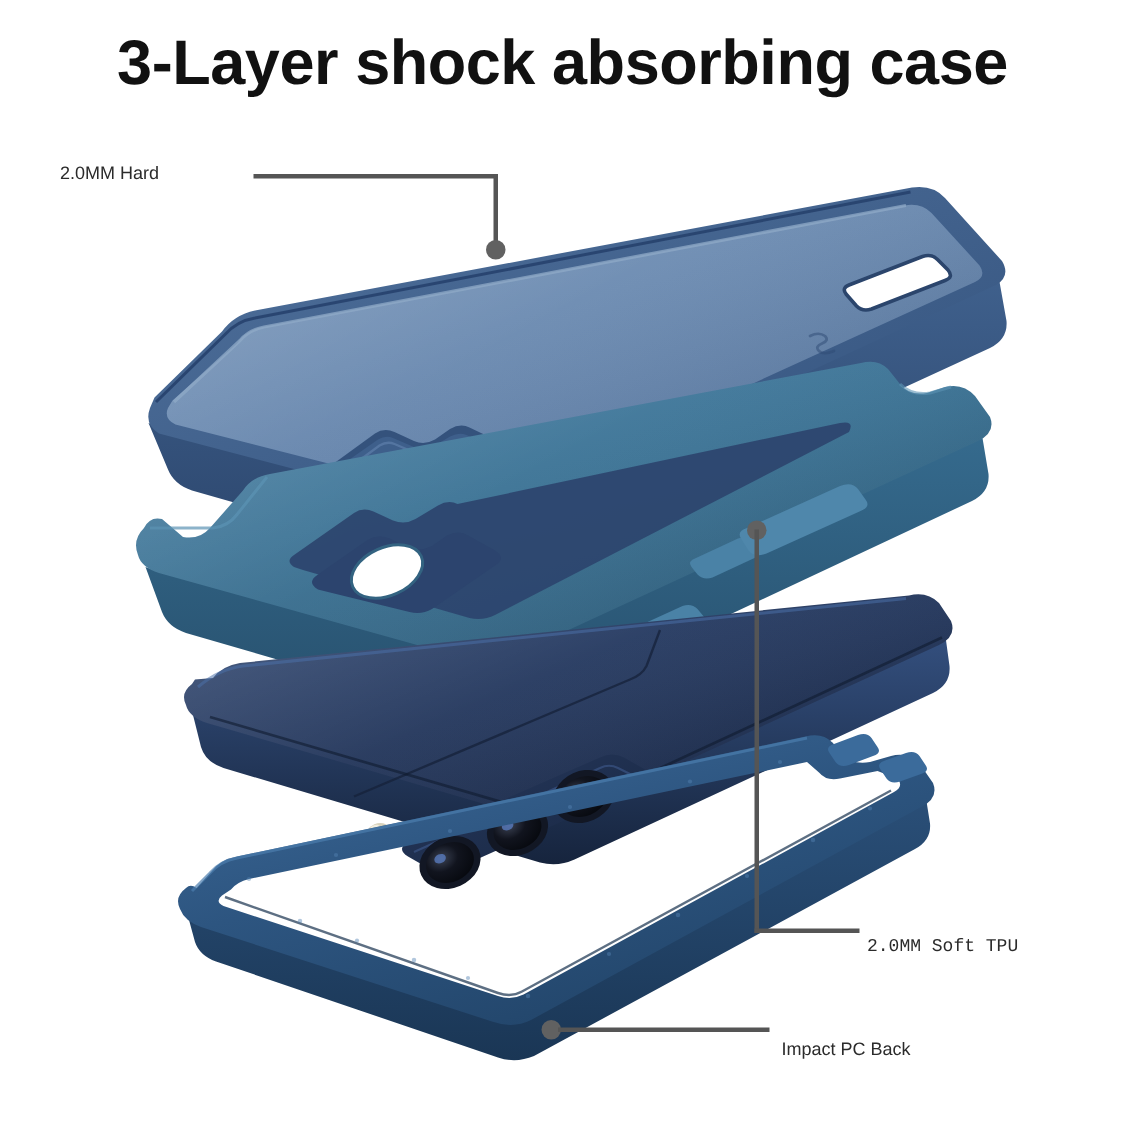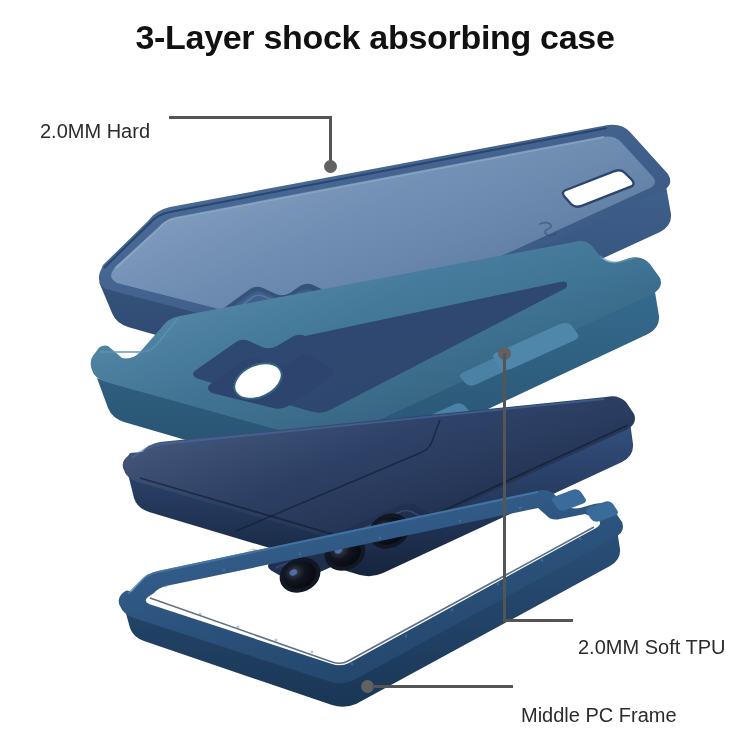--- a/index.html
+++ b/index.html
@@ -6,28 +6,28 @@
   body{
     width:750px;height:750px;background:#ffffff;
     font-family:"Liberation Sans","DejaVu Sans",sans-serif;
     position:relative;overflow:hidden;
   }
   #stage{position:absolute;inset:0;width:750px;height:750px;}
 
   
   .title{
     position:absolute;left:0;top:18px;width:750px;text-align:center;
-    font-size:34px;font-weight:bold;color:#111111;letter-spacing:-0.3px;
+    font-size:42px;font-weight:bold;color:#111111;letter-spacing:-0.3px;
     white-space:nowrap;
   }
 
   
-  .callout{position:absolute;font-size:20px;color:#2b2b2b;line-height:1.32;white-space:pre-line;}
+  .callout{position:absolute;font-size:12px;color:#2b2b2b;line-height:1.32;white-space:pre-line;}
   #callout-back{left:40px;top:92px;text-align:left;}
-  #callout-tpu{left:578px;top:608px;text-align:right;}
+  #callout-tpu{left:578px;top:608px;text-align:right;font-family:Liberation Mono, monospace;}
   #callout-frame{left:521px;top:676px;text-align:left;}
 
   
   .lead{position:absolute;background:#555555;}
   .lead-h{height:3px;}
   .lead-v{width:3px;}
   .dot{position:absolute;background:#616161;border-radius:50%;}
 
   
   #art{position:absolute;left:0;top:0;width:750px;height:750px;}
@@ -308,18 +308,18 @@
   <div class="dot" style="left:324px;top:160px;width:13px;height:13px;"></div>
 
   <div class="callout" id="callout-tpu">
     <div>2.0MM Soft TPU</div>
   </div>
   <div class="dot" style="left:498px;top:347px;width:13px;height:13px;"></div>
   <div class="lead lead-v" style="left:503px;top:353px;height:269px;"></div>
   <div class="lead lead-h" style="left:503px;top:619px;width:70px;"></div>
 
   <div class="callout" id="callout-frame">
-    <div>Middle PC Frame</div>
+    <div>Impact PC Back</div>
   </div>
   <div class="dot" style="left:361px;top:680px;width:13px;height:13px;"></div>
   <div class="lead lead-h" style="left:372px;top:685px;width:141px;"></div>
 
 </div>
 
 </body></html>

